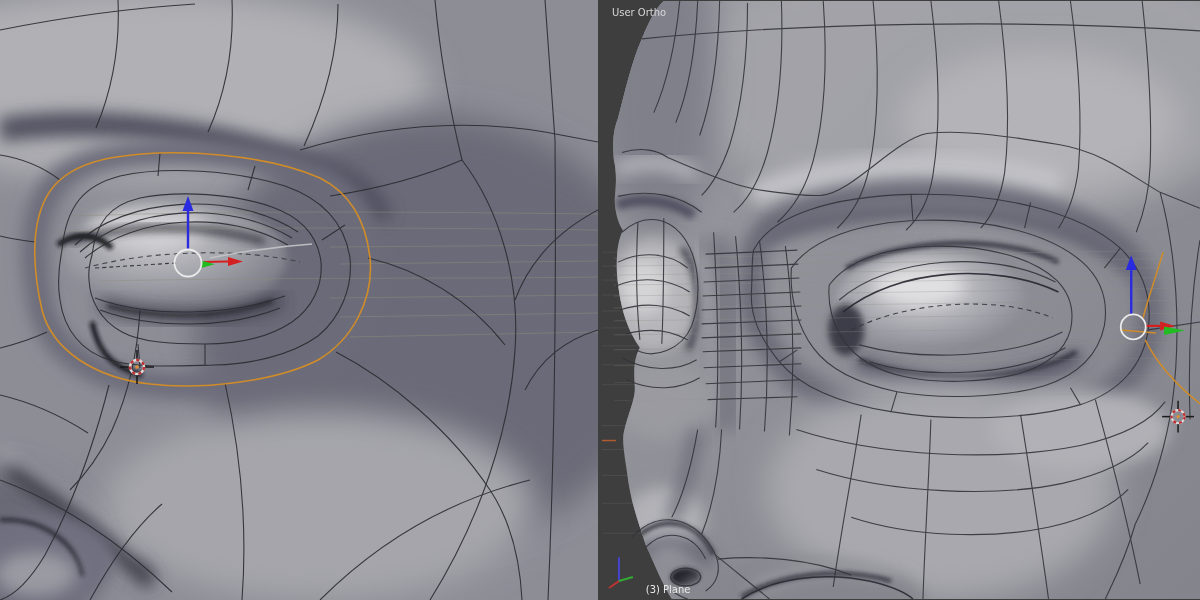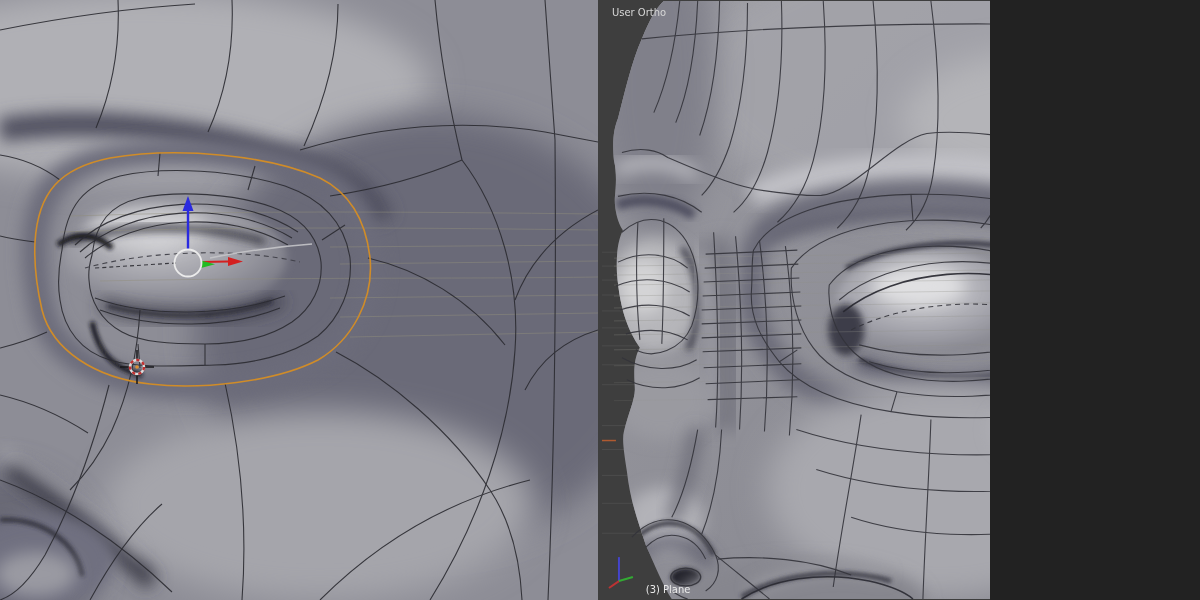--- a/index.html
+++ b/index.html
@@ -1,16 +1,16 @@
 <!DOCTYPE html>
 <html><head>
 <meta charset="utf-8">
 <style>
   html,body{margin:0;padding:0;background:#222;}
-  #stage{position:relative;width:990px;height:600px;overflow:hidden;background:#3e3e3e;
+  #stage{position:relative;width:1200px;height:600px;overflow:hidden;background:#3e3e3e;
          font-family:"DejaVu Sans","Liberation Sans",sans-serif;}
   .vp{position:absolute;top:0;height:600px;}
   #vp-left{left:0;width:598px;}
   #vp-sep{left:598px;width:4px;height:600px;background:linear-gradient(90deg,#1e1e22,#3a3a3e 45%,#26262a);}
   #vp-right{left:602px;width:598px;}
   svg{display:block;}
   text{font-family:"DejaVu Sans","Liberation Sans",sans-serif;}
 </style>
 </head>
 <body>

